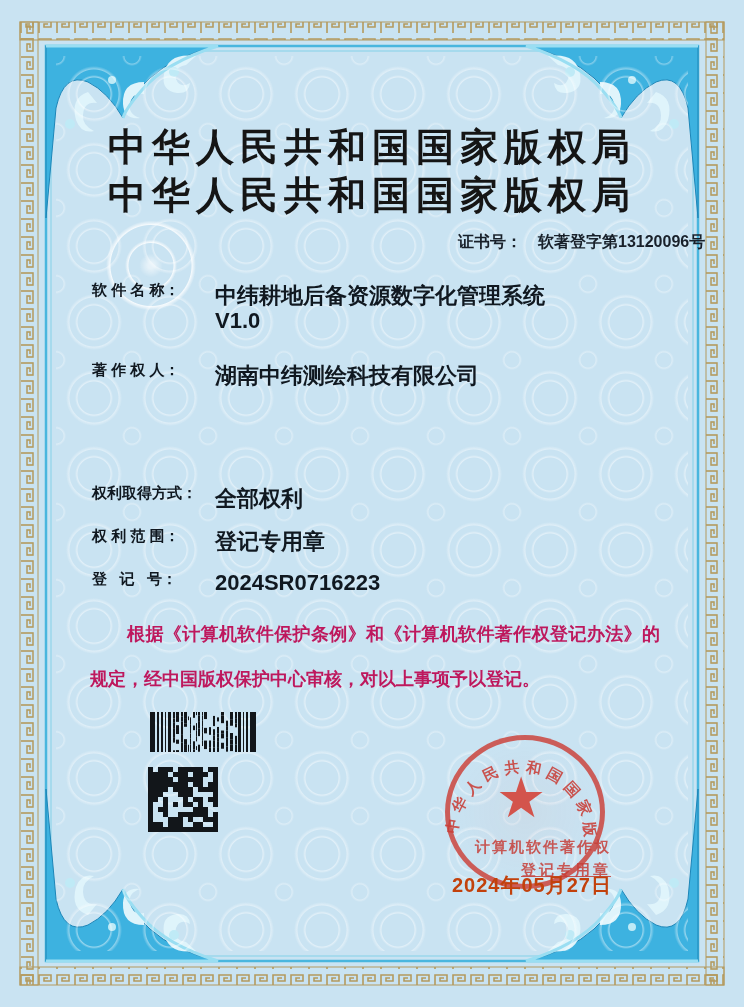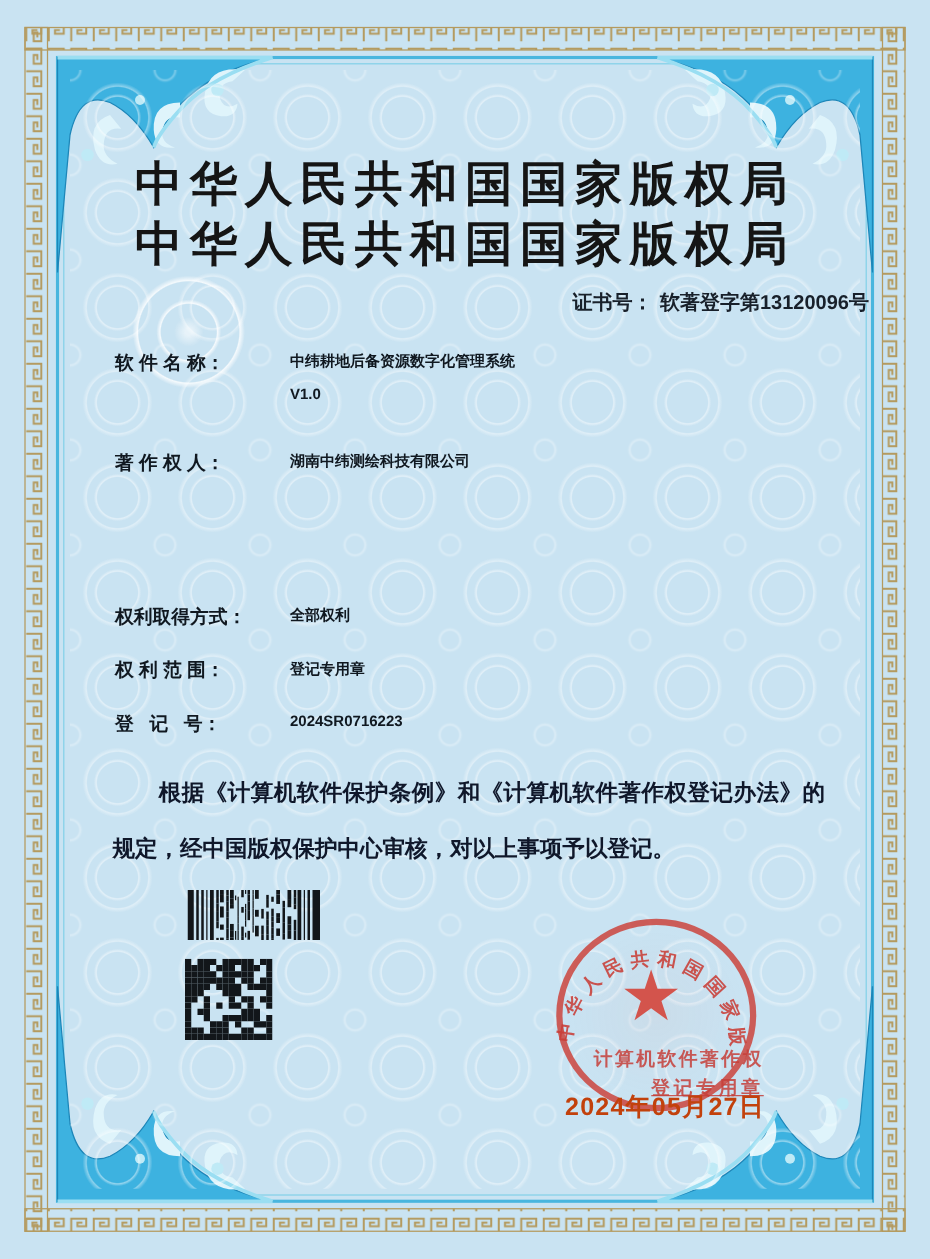--- a/index.html
+++ b/index.html
@@ -29,25 +29,25 @@
   .frame-svg{left:0;top:0;}
   
   .title{
     left:0;width:744px;text-align:center;color:#151515;
     font-family:"Liberation Serif","DejaVu Serif",serif;
     font-weight:bold;font-size:38px;letter-spacing:6px;white-space:nowrap;
   }
   #title1{top:122px;}
   #title2{top:170px;}
   .certno{top:232px;left:458px;font-size:16px;font-weight:bold;color:#18202a;white-space:nowrap;}
-  .certno .v{margin-left:6px;}
+  .certno .v{margin-left:16px;}
   .field-label{left:92px;font-size:15px;font-weight:bold;color:#101820;white-space:pre;}
-  .field-value{left:232px;font-size:12px;font-weight:bold;color:#101820;white-space:pre;text-align:right;}
+  .field-value{left:215px;font-size:22px;font-weight:bold;color:#101820;white-space:pre;text-align:right;}
   .statement{
-    left:90px;top:612px;width:570px;font-size:18px;font-weight:bold;color:#0f172a;
+    left:90px;top:612px;width:570px;font-size:18px;font-weight:bold;color:#be185d;
     line-height:45px;text-indent:37px;text-align:justify;
   }
   .date{left:452px;top:872px;font-size:20px;font-weight:bold;color:#c2410c;letter-spacing:1px;}
   
   #barcode{left:150px;top:712px;}
   #dmatrix{left:148px;top:767px;}
   
   .seal-ring{
     left:445px;top:735px;width:150px;height:144px;border-radius:50%;
     border:5px solid rgba(203,68,61,.85);

